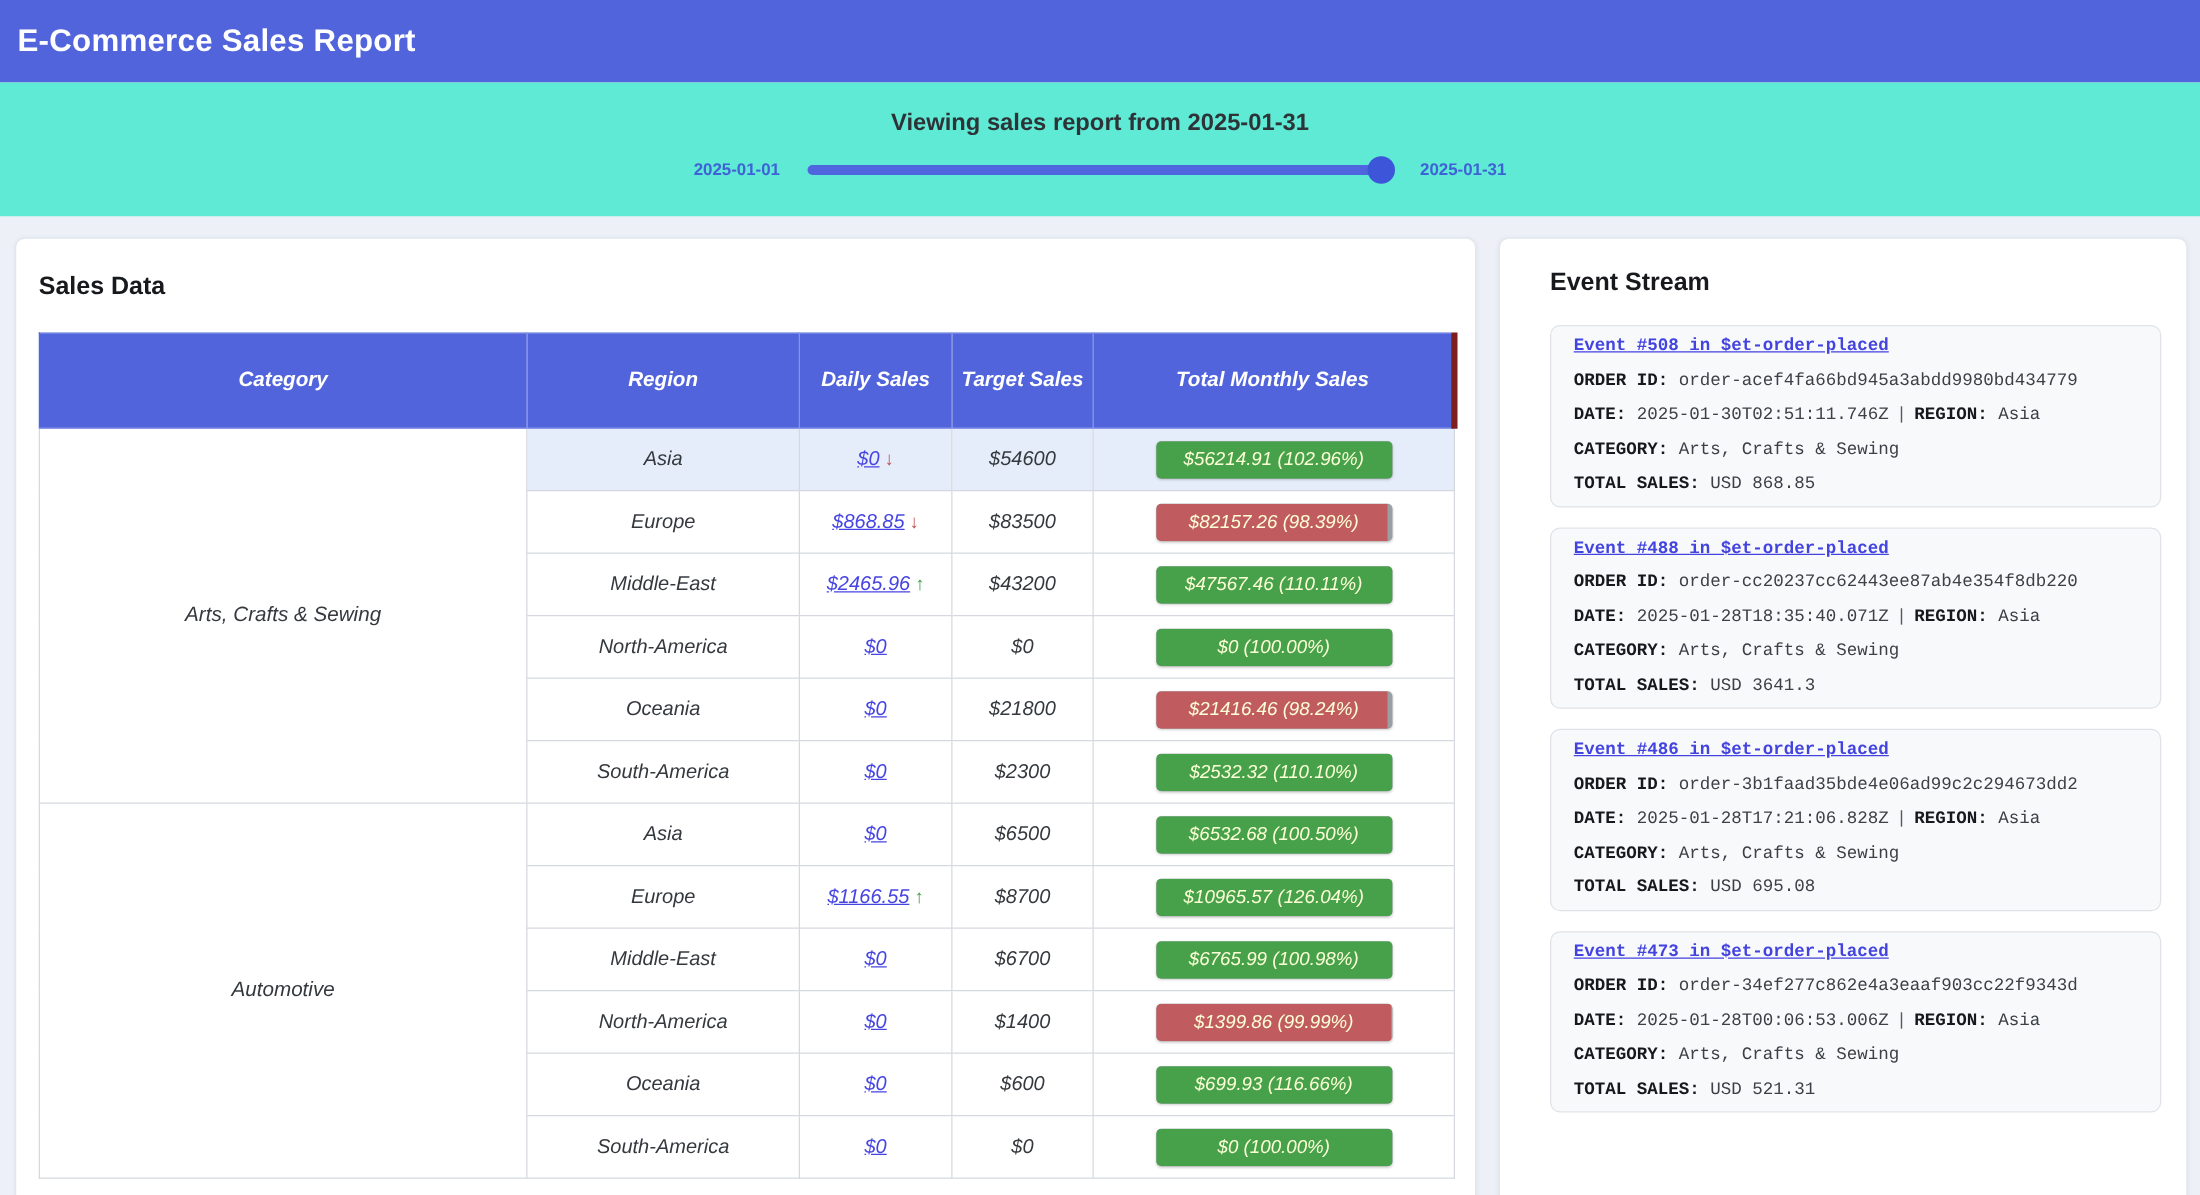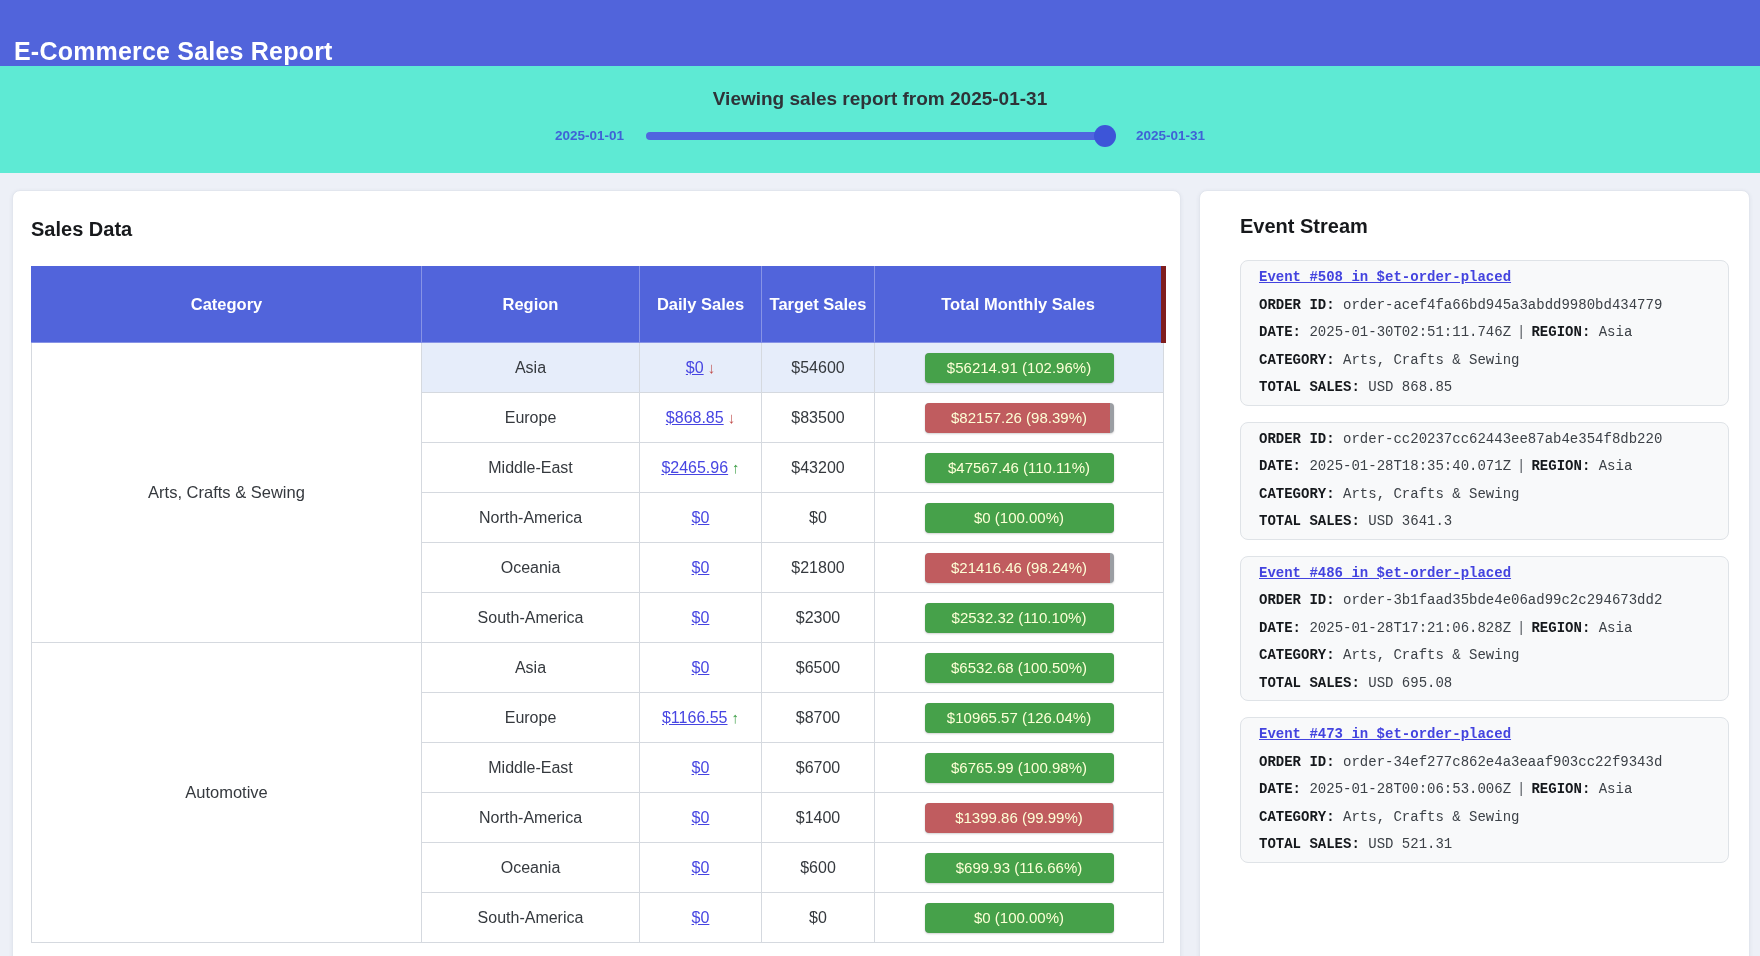--- a/index.html
+++ b/index.html
@@ -1,41 +1,41 @@
 <!DOCTYPE html>
 <html><head>
 <meta charset="utf-8">
 <style>
   * { margin:0; padding:0; box-sizing:border-box; }
   html,body { width:1760px; height:956px; overflow:hidden; }
   body { background:#edf0f7; font-family:"Liberation Sans", sans-serif; color:#35393e; }
 
   
-  .app-header { height:66px; background:#5164db; display:flex; align-items:flex-end; padding-left:14px; }
+  .app-header { height:66px; background:#5164db; display:flex; align-items:center; padding-left:14px; }
   .app-header h1 { color:#ffffff; font-size:25px; font-weight:bold; letter-spacing:.2px; }
 
   
   .filter-strip { background:#5eead4; padding:22px 0 30px 0; }
   .filter-title { text-align:center; font-size:19px; font-weight:bold; color:#2e3338; margin-bottom:18px; }
   .slider-row { display:flex; align-items:center; justify-content:center; gap:22px; }
   .slider-date { font-size:13.5px; font-weight:bold; color:#3f62d6; width:75px; }
   .slider-date.start { text-align:right; }
   .slider-track { position:relative; width:468px; height:8px; background:#5066df; border-radius:5px; }
   .slider-thumb { position:absolute; top:50%; right:-2px; transform:translateY(-50%); width:22px; height:22px;
                   background:#3d55d8; border-radius:50%; }
 
   
   .main { display:flex; gap:18px; padding:17px 10px 0 12px; align-items:flex-start; }
   .panel { background:#ffffff; border:1px solid #e2e6ee; border-radius:8px; box-shadow:0 1px 4px rgba(40,50,80,.07); height:1100px; }
   .panel h2 { font-size:20px; font-weight:bold; color:#17191c; }
 
   
   .sales-panel { width:1169px; padding:27px 18px 18px 18px; }
   .sales-panel h2 { margin-bottom:25px; }
-  table { border-collapse:collapse; width:1132px; table-layout:fixed; }
+  table { border-collapse:collapse; width:1132px; table-layout:fixed;font-style:italic; }
   col.c-cat{width:390px;} col.c-reg{width:218px;} col.c-daily{width:122px;} col.c-target{width:113px;} col.c-total{width:289px;}
   th { background:#5164db; color:#ffffff; font-size:16.5px; font-weight:bold; height:76px;
        border:1px solid #8793e6; border-top:1px solid #5164db; }
   th:first-child{border-left:1px solid #5164db;} th:last-child{border-right:5px solid #7f1d1d;}
   td { border:1px solid #d5d9df; height:50px; text-align:center; font-size:16px; color:#35393e; background:#fff; }
   tr.hl td { background:#e6edfa; }
   td.cat-cell { font-size:16.5px; background:#fff !important; }
   a.daily-link { color:#4745e2; text-decoration:underline; }
   .trend { font-size:15px; margin-left:4px; text-decoration:none; display:inline-block; }
   .trend.down { color:#c2504e; }
@@ -264,20 +264,21 @@
     <h2>Event Stream</h2>
     <div>
         <div class="event-card">
     <div><a href="#">Event #508 in $et-order-placed</a></div>
     <div><b>ORDER ID:</b> <span>order-acef4fa66bd945a3abdd9980bd434779</span></div>
     <div><b>DATE:</b> <span>2025-01-30T02:51:11.746Z</span><span class="pipe">|</span><b>REGION:</b> <span>Asia</span></div>
     <div><b>CATEGORY:</b> <span>Arts, Crafts &amp; Sewing</span></div>
     <div><b>TOTAL SALES:</b> <span>USD 868.85</span></div>
   </div>
         <div class="event-card">
+    <div><a href="#">Event #488 in $et-order-placed</a></div>
     <div><b>ORDER ID:</b> <span>order-cc20237cc62443ee87ab4e354f8db220</span></div>
     <div><b>DATE:</b> <span>2025-01-28T18:35:40.071Z</span><span class="pipe">|</span><b>REGION:</b> <span>Asia</span></div>
     <div><b>CATEGORY:</b> <span>Arts, Crafts &amp; Sewing</span></div>
     <div><b>TOTAL SALES:</b> <span>USD 3641.3</span></div>
   </div>
         <div class="event-card">
     <div><a href="#">Event #486 in $et-order-placed</a></div>
     <div><b>ORDER ID:</b> <span>order-3b1faad35bde4e06ad99c2c294673dd2</span></div>
     <div><b>DATE:</b> <span>2025-01-28T17:21:06.828Z</span><span class="pipe">|</span><b>REGION:</b> <span>Asia</span></div>
     <div><b>CATEGORY:</b> <span>Arts, Crafts &amp; Sewing</span></div>

